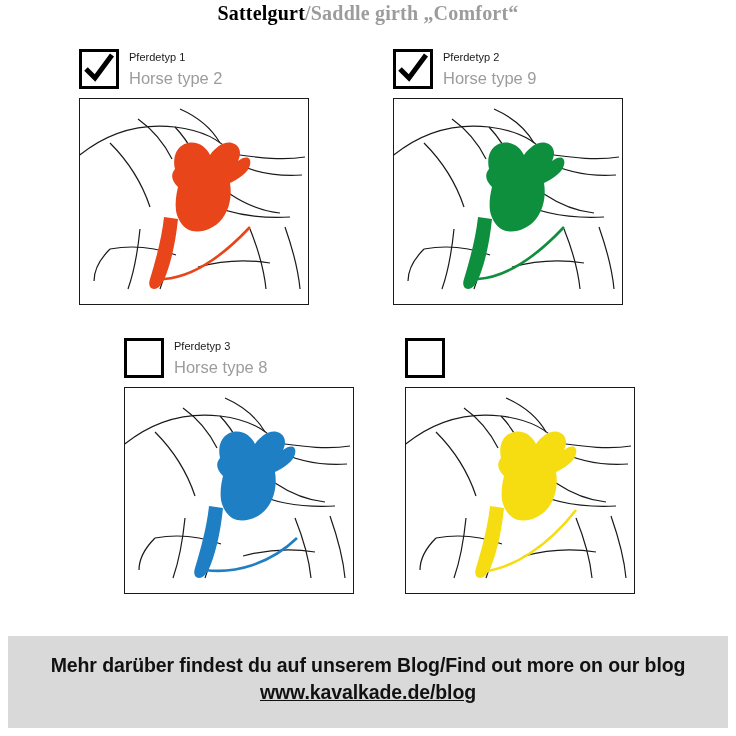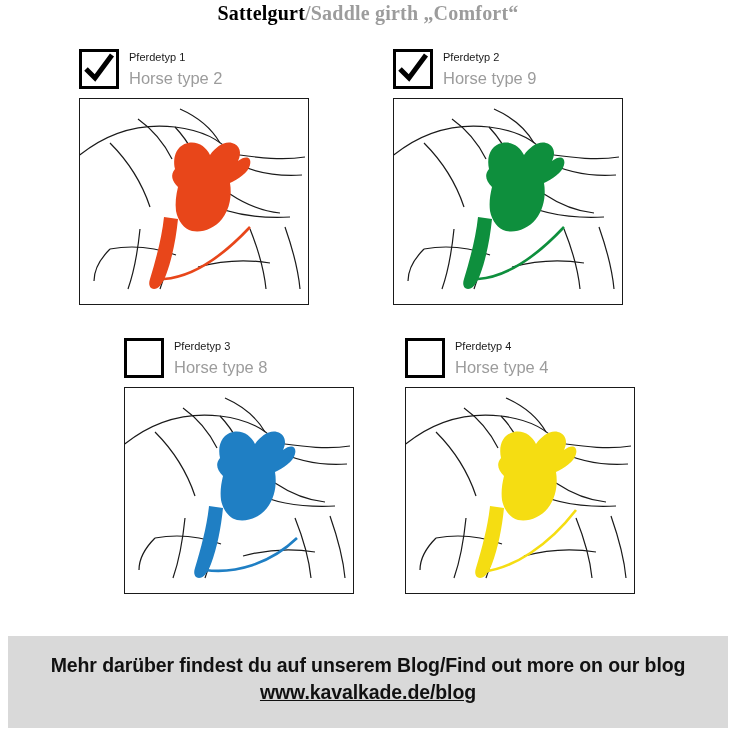--- a/index.html
+++ b/index.html
@@ -248,24 +248,20 @@
         <path d="M98 120 C 96 140, 92 160, 86 176 C 82 186, 78 190, 74 190
                  C 70 190, 68 186, 70 180 C 76 160, 82 138, 84 118 Z" fill="#1f7fc4"></path>
         <path d="M80 182 C 110 186, 145 176, 172 150" fill="none" stroke="#1f7fc4" stroke-width="2.6"></path>
       </svg>
     </div>
   </div>
 
   <div class="panel p4">
     <div class="panel-head">
       <div class="checkbox"></div>
-      <div class="labels">
-        <div class="label-de">Pferdetyp 4</div>
-        <div class="label-en">Horse type 4</div>
-      </div>
     </div>
     <div class="frame">
       <svg width="228" height="205" viewBox="0 0 228 205">
         <g fill="none" stroke="#1a1a1a" stroke-width="1.2">
           <path d="M-5 60 C 25 34, 60 24, 95 28 C 120 31, 140 40, 152 55"></path>
           <path d="M95 28 C 110 44, 118 60, 120 78"></path>
           <path d="M30 44 C 48 62, 62 84, 70 108"></path>
           <path d="M152 55 C 175 58, 200 62, 225 58"></path>
           <path d="M150 62 C 170 72, 195 78, 222 76"></path>
           <path d="M120 100 C 140 112, 170 120, 210 118"></path>

